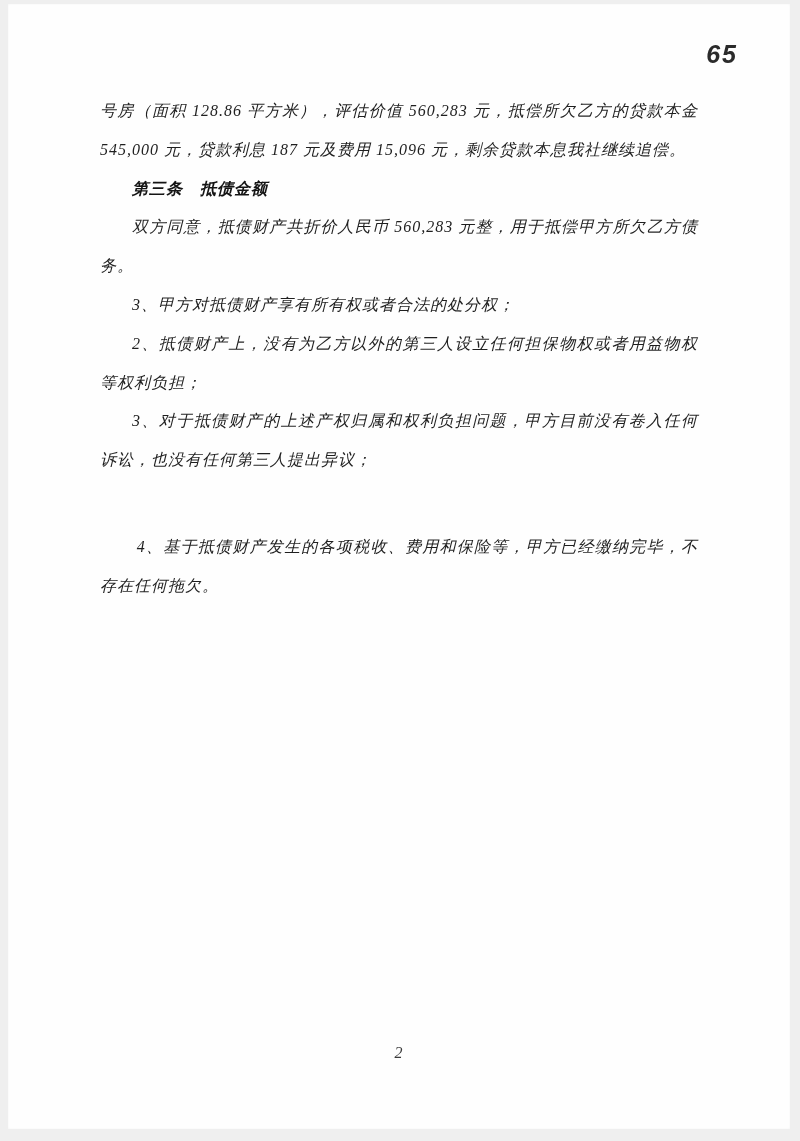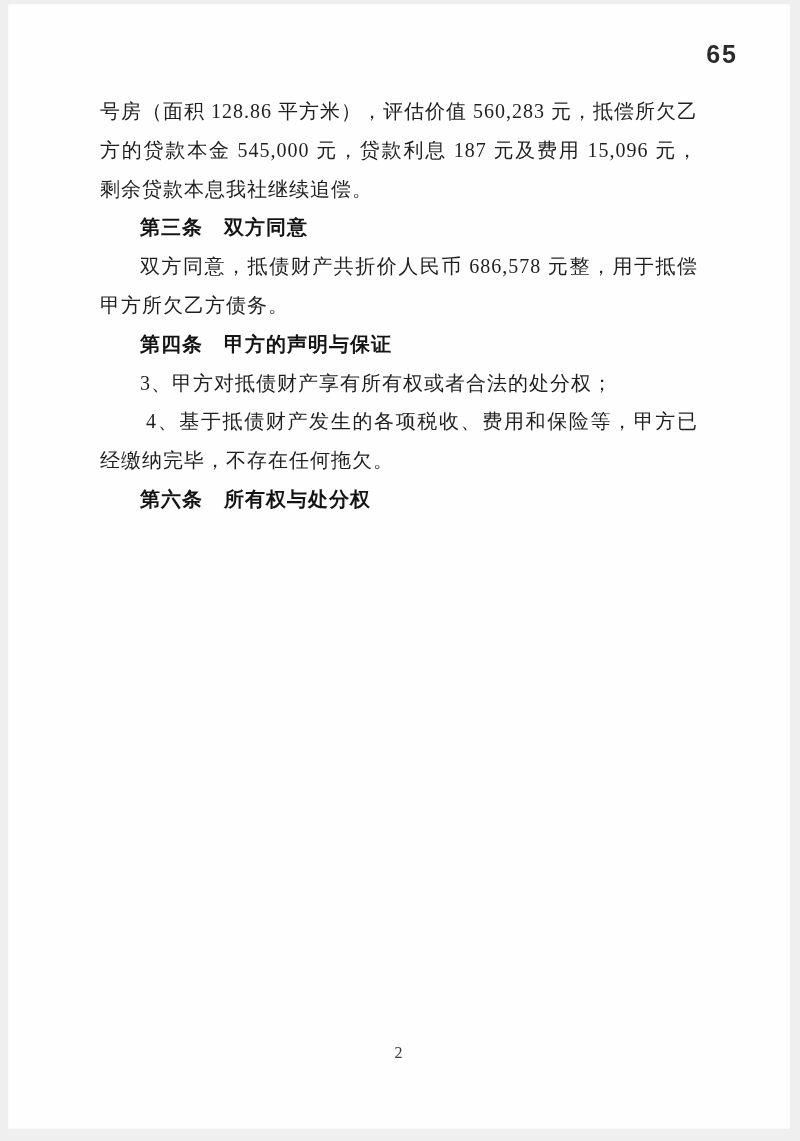--- a/index.html
+++ b/index.html
@@ -10,20 +10,21 @@
     font-family: "Liberation Serif", "DejaVu Serif", serif;
     background: #f0f0f0;
     overflow: hidden;
   }
 
   .scan-frame {
     position: relative;
     width: 800px;
     height: 1141px;
     background: #efefef;
+    font-style: italic;
   }
 
   .sheet {
     position: absolute;
     left: 8px;
     top: 4px;
     right: 10px;
     bottom: 12px;
     background: #fefefe;
     box-shadow: 0 0 2px rgba(0,0,0,0.06) inset;
@@ -39,36 +40,37 @@
     letter-spacing: 2px;
     color: #2b2b2b;
   }
 
   .content {
     position: absolute;
     left: 92px;
     right: 92px;
     top: 88px;
     color: #1f1f1f;
-    font-size: 20px;
+    font-size: 16px;
     line-height: 38.8px;
     letter-spacing: 1px;
     text-align: justify;
   }
 
   .para {
     text-indent: 2em;
   }
 
   .para.cont {
     text-indent: 0;
   }
 
   .para.extra {
     text-indent: 2.3em;
+    margin-top: 48px;
   }
 
   .heading {
     text-indent: 2em;
     font-weight: 700;
     color: #141414;
   }
 
   .footer-page-number {
     position: absolute;
@@ -95,23 +97,23 @@
 <div class="scan-frame">
   <div class="scan-speck s1"></div>
   <div class="scan-speck s2"></div>
 
   <div class="sheet">
 
     <div class="corner-page-number">65</div>
 
     <div class="content">
       <div class="para cont">号房（面积 128.86 平方米），评估价值 560,283 元，抵偿所欠乙方的贷款本金 545,000 元，贷款利息 187 元及费用 15,096 元，剩余贷款本息我社继续追偿。</div>
-      <div class="heading">第三条　双方同意</div>
-      <div class="para">双方同意，抵债财产共折价人民币 686,578 元整，用于抵偿甲方所欠乙方债务。</div>
-      <div class="heading">第四条　甲方的声明与保证</div>
+      <div class="heading">第三条　抵债金额</div>
+      <div class="para">双方同意，抵债财产共折价人民币 560,283 元整，用于抵偿甲方所欠乙方债务。</div>
       <div class="para">3、甲方对抵债财产享有所有权或者合法的处分权；</div>
+      <div class="para">2、抵债财产上，没有为乙方以外的第三人设立任何担保物权或者用益物权等权利负担；</div>
+      <div class="para">3、对于抵债财产的上述产权归属和权利负担问题，甲方目前没有卷入任何诉讼，也没有任何第三人提出异议；</div>
       <div class="para extra">4、基于抵债财产发生的各项税收、费用和保险等，甲方已经缴纳完毕，不存在任何拖欠。</div>
-      <div class="heading">第六条　所有权与处分权</div>
     </div>
 
     <div class="footer-page-number">2</div>
   </div>
 </div>
 
 </body></html>

